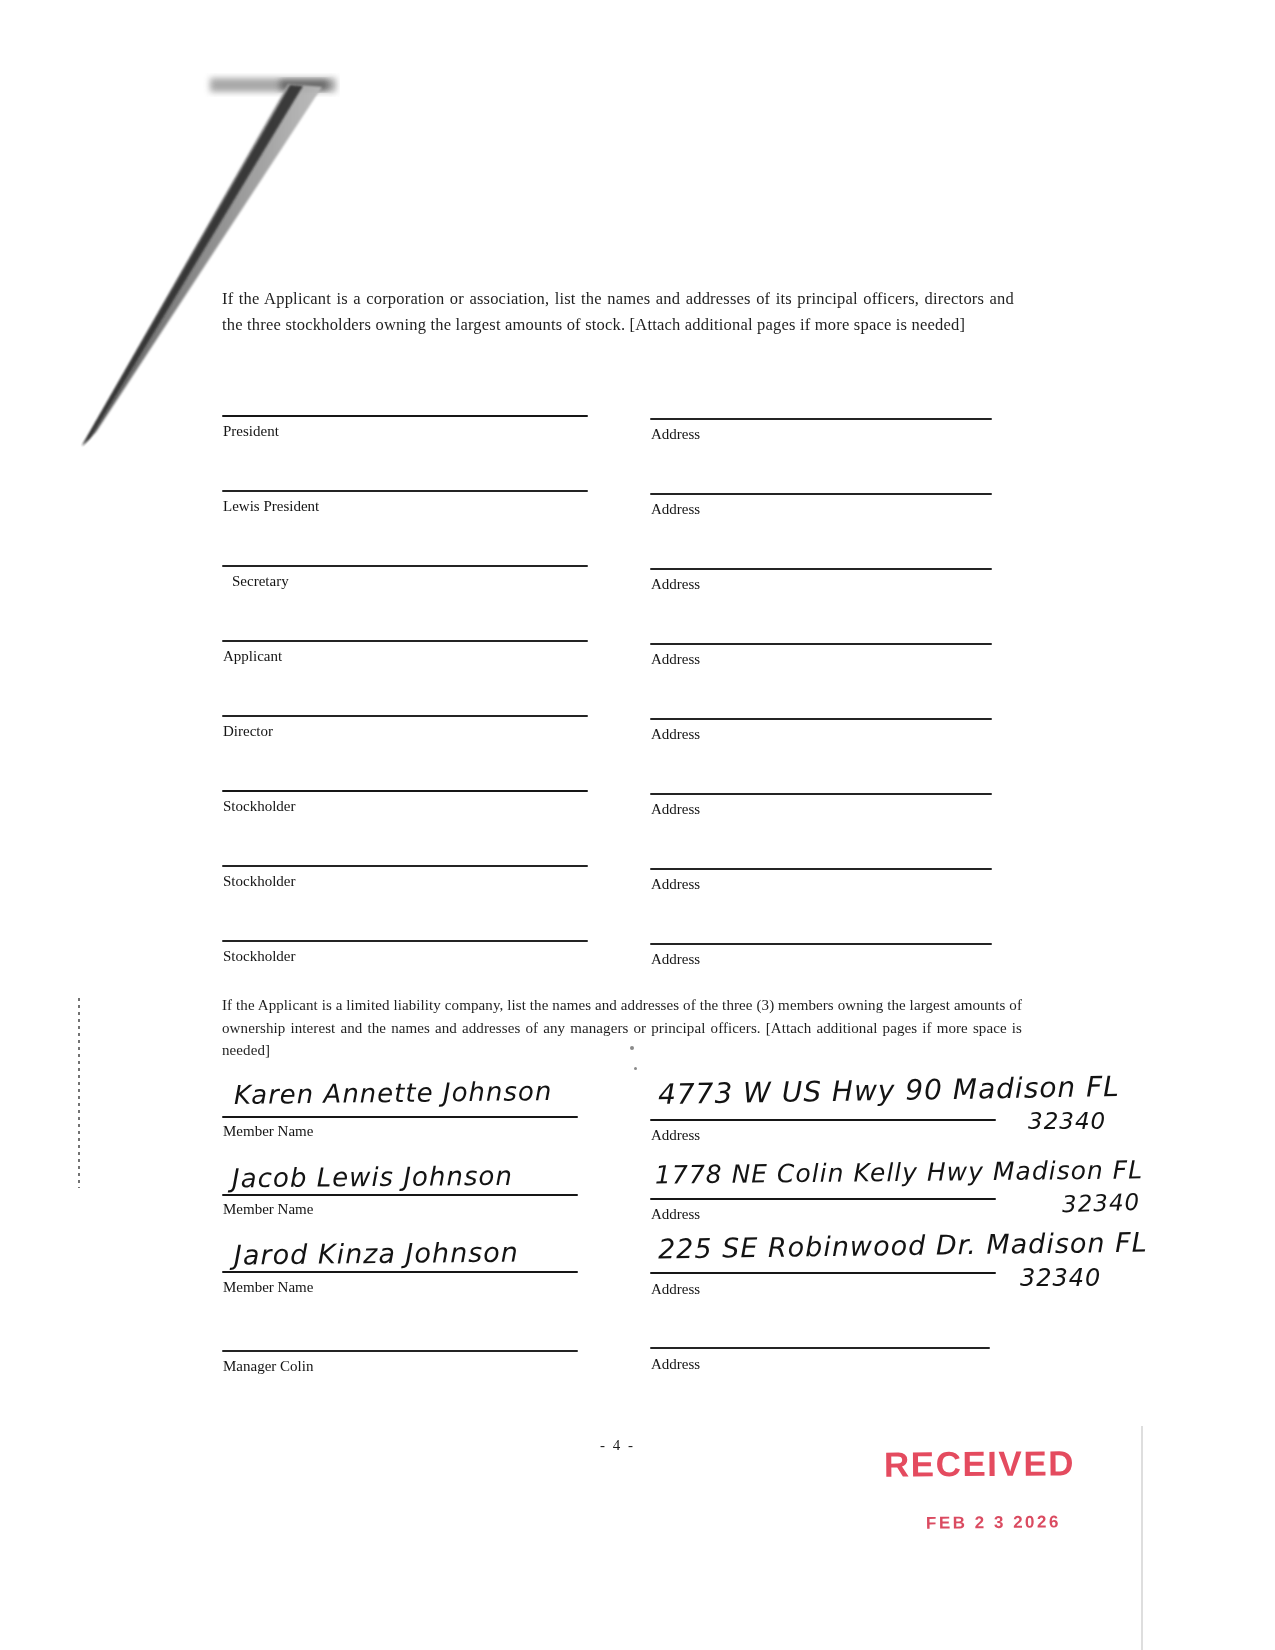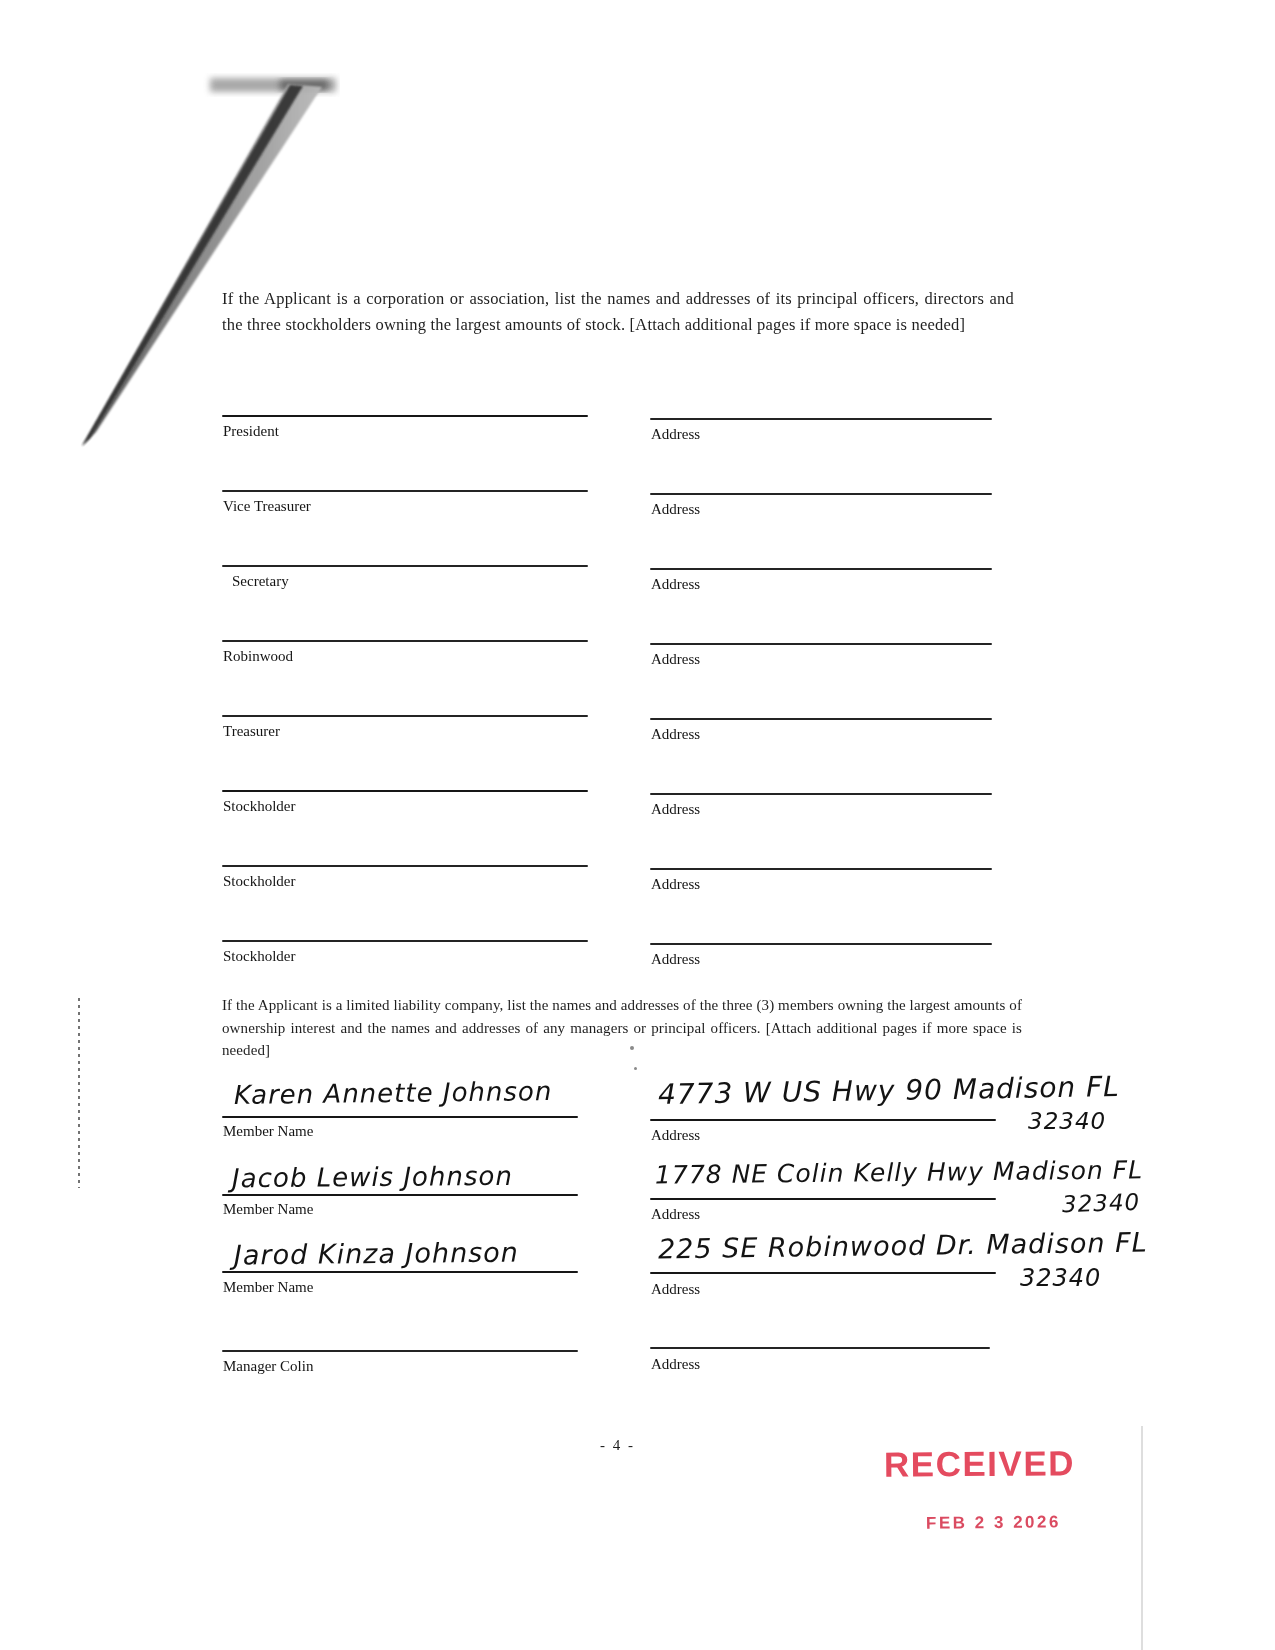--- a/index.html
+++ b/index.html
@@ -88,36 +88,36 @@
   <div class="speck" style="left:634px;top:1067px;width:3px;height:3px;"></div>
 
   <div class="para para1">If the Applicant is a corporation or association, list the names and addresses of its principal officers, directors and the three stockholders owning the largest amounts of stock.  [Attach additional pages if more space is needed]</div>
 
   <div class="fline l" style="top:415px"></div>
   <div class="lbl" style="left:223px;top:423px">President</div>
   <div class="fline r soft" style="top:418px"></div>
   <div class="lbl" style="left:651px;top:426px">Address</div>
 
   <div class="fline l soft" style="top:490px"></div>
-  <div class="lbl" style="left:223px;top:498px">Vice Treasurer</div>
+  <div class="lbl" style="left:223px;top:498px">Lewis President</div>
   <div class="fline r soft" style="top:493px"></div>
   <div class="lbl" style="left:651px;top:501px">Address</div>
 
   <div class="fline l soft" style="top:565px"></div>
   <div class="lbl" style="left:232px;top:573px">Secretary</div>
   <div class="fline r soft" style="top:568px"></div>
   <div class="lbl" style="left:651px;top:576px">Address</div>
 
   <div class="fline l soft" style="top:640px"></div>
-  <div class="lbl" style="left:223px;top:648px">Robinwood</div>
+  <div class="lbl" style="left:223px;top:648px">Applicant</div>
   <div class="fline r soft" style="top:643px"></div>
   <div class="lbl" style="left:651px;top:651px">Address</div>
 
   <div class="fline l soft" style="top:715px"></div>
-  <div class="lbl" style="left:223px;top:723px">Treasurer</div>
+  <div class="lbl" style="left:223px;top:723px">Director</div>
   <div class="fline r soft" style="top:718px"></div>
   <div class="lbl" style="left:651px;top:726px">Address</div>
 
   <div class="fline l" style="top:790px"></div>
   <div class="lbl" style="left:223px;top:798px">Stockholder</div>
   <div class="fline r soft" style="top:793px"></div>
   <div class="lbl" style="left:651px;top:801px">Address</div>
 
   <div class="fline l soft" style="top:865px"></div>
   <div class="lbl" style="left:223px;top:873px">Stockholder</div>

